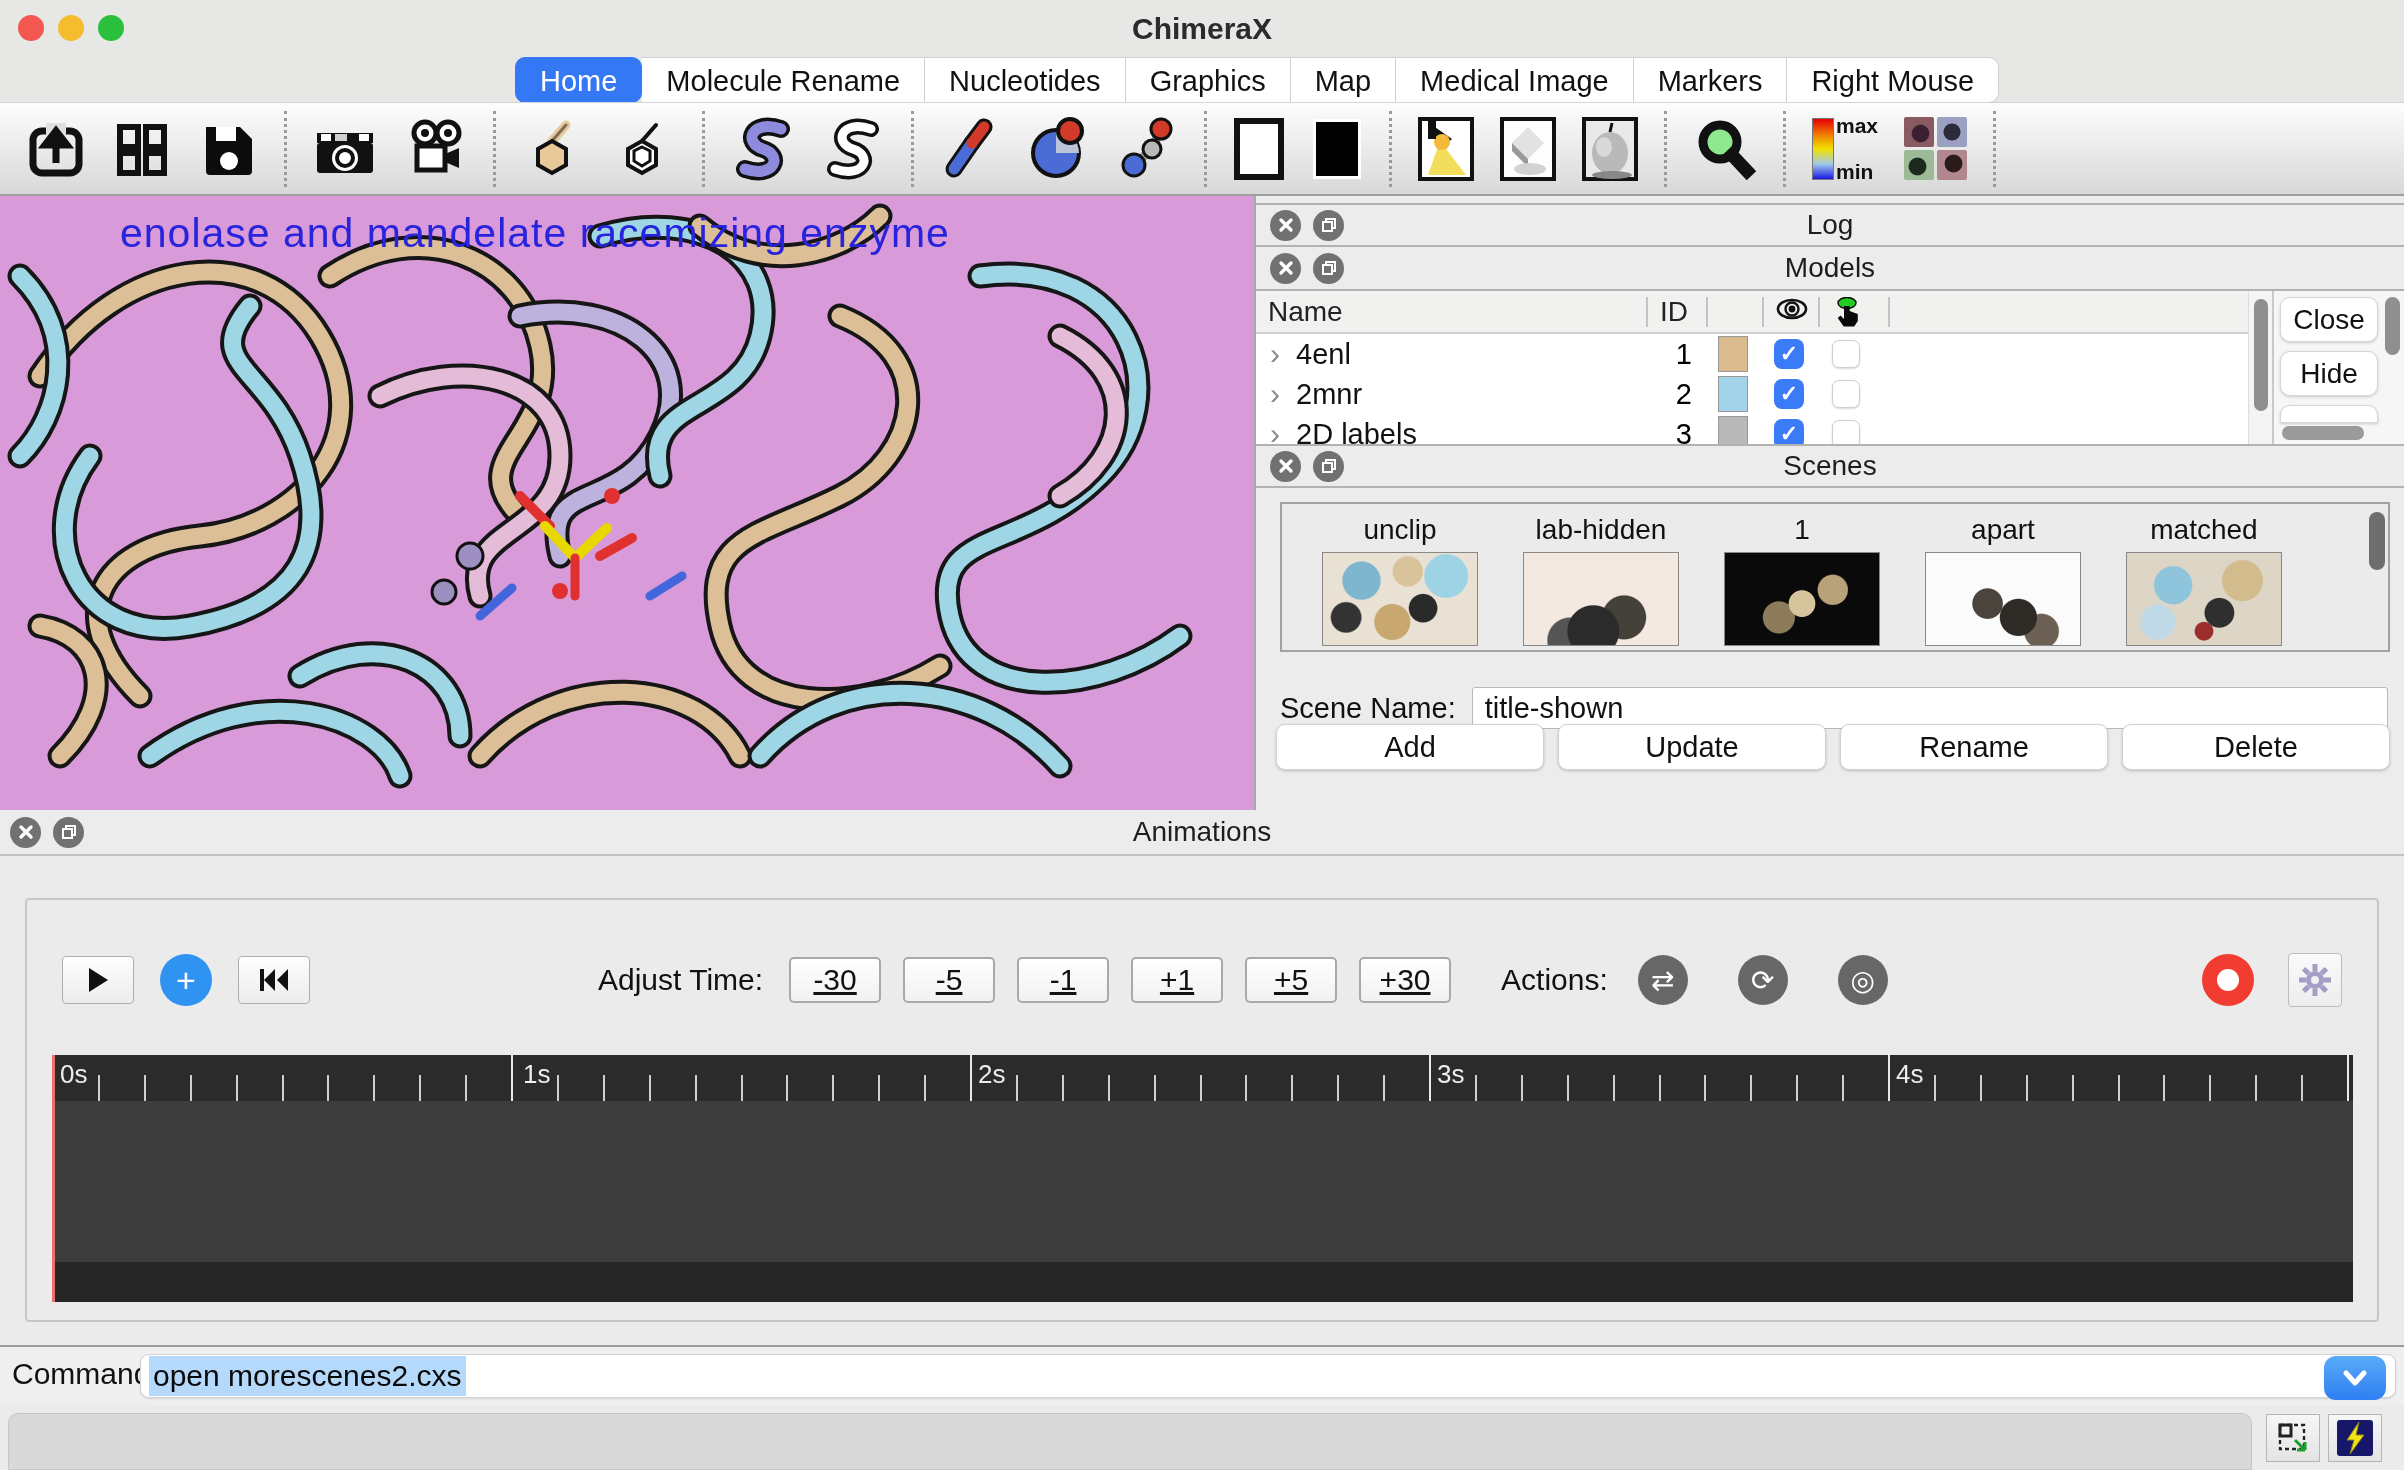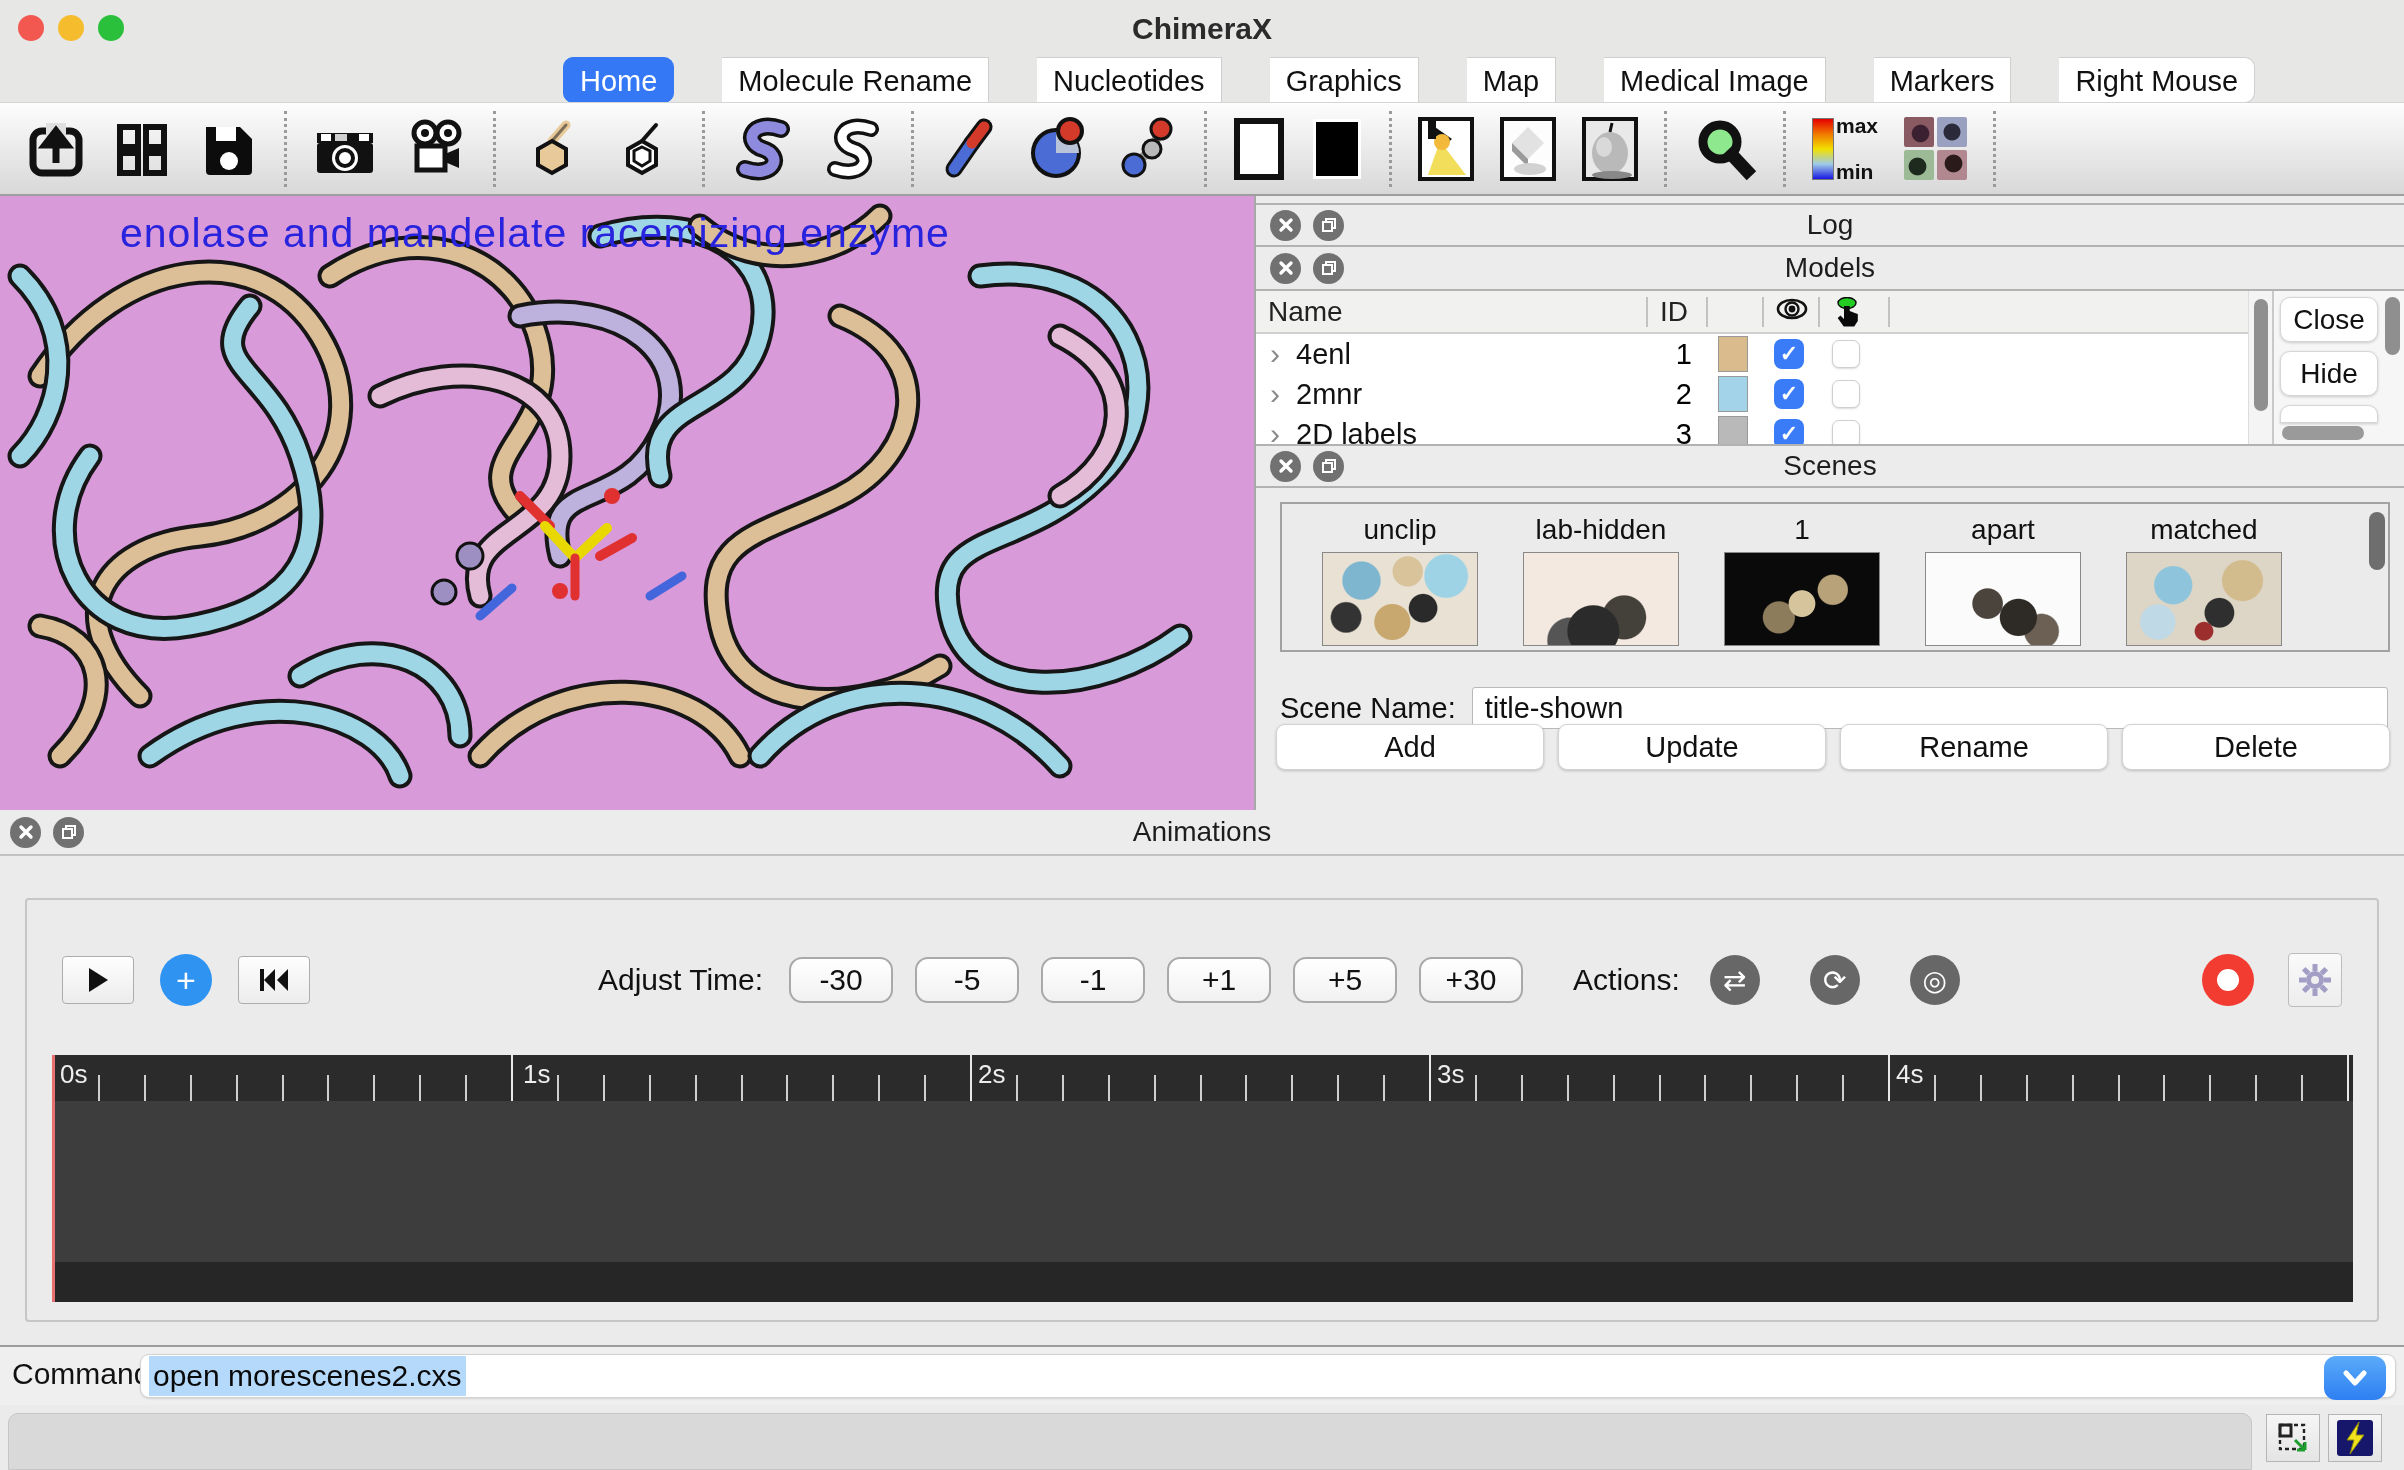--- a/index.html
+++ b/index.html
@@ -8,22 +8,22 @@
 
   
   #titlebar { position:absolute; left:0; top:0; width:2404px; height:55px; background:#e7e7e6; }
   .tlight { position:absolute; top:15px; width:26px; height:26px; border-radius:50%; }
   #win-title { position:absolute; left:0; top:0; width:100%; height:55px; text-align:center;
     line-height:58px; font-size:30px; font-weight:700; color:#2b2b2b; }
 
   
   #tabbar { position:absolute; left:0; top:55px; width:2404px; height:47px; }
   #tabs { position:absolute; left:515px; top:2px; display:flex; }
-  .tab { height:46px; line-height:46px; padding:0 16px; background:#ffffff; color:#111;
-    font-size:29px; border:1px solid #cfcfcf; border-left:none;margin-left:48px; }
+  .tab { height:46px; line-height:46px; padding:0 24px; background:#ffffff; color:#111;
+    font-size:29px; border:1px solid #cfcfcf; border-left:none; }
   .tab:first-child { border-left:1px solid #cfcfcf; border-radius:10px 0 0 10px; }
   .tab:last-child { border-radius:0 10px 10px 0; }
   .tab.active { background:#3478f6; color:#fff; border-radius:10px; border-color:#3478f6; }
 
   
   #toolbar { position:absolute; left:0; top:102px; width:2404px; height:94px;
     background:linear-gradient(#fdfdfd,#d8d8d8); border-top:1px solid #d5d5d5;
     border-bottom:2px solid #9e9e9e; display:flex; align-items:center; }
   .tgroup { display:flex; align-items:center; gap:26px; padding:0 26px; height:80px; }
   .tsep { width:0; height:76px; border-right:3px dotted #9a9a9a; }
@@ -132,23 +132,23 @@
     background:#ebebeb; border:2px solid #c6c6c6; border-radius:4px; }
   #anim-controls { position:absolute; left:35px; right:35px; top:42px; height:76px;
     display:flex; align-items:center; }
   .sq-btn { width:72px; height:48px; background:linear-gradient(#fefefe,#ececec);
     border:1px solid #adadad; border-radius:4px; display:flex; align-items:center;
     justify-content:center; cursor:pointer; }
   #add-kf-btn { width:52px; height:52px; border-radius:50%; background:#2f93f2; color:#fff;
     font-size:34px; display:flex; align-items:center; justify-content:center;
     margin:0 26px; cursor:pointer; }
   .adj-lbl { font-size:30px; color:#111; margin:0 26px 0 288px; }
-  .adj-btn { width:104px; height:46px; background:linear-gradient(#ffffff,#f1f1f1);
-    border:2px solid #a9a9a9; border-radius:13px; font-size:30px; color:#111;
-    display:flex; align-items:center; justify-content:center; margin-right:22px; cursor:pointer; }
+  .adj-btn { width:92px; height:46px; background:linear-gradient(#ffffff,#f1f1f1);
+    border:2px solid #a9a9a9; border-radius:5px; font-size:30px; color:#111;
+    display:flex; align-items:center; justify-content:center; margin-right:22px; cursor:pointer;text-decoration:underline; }
   .act-lbl { font-size:30px; color:#111; margin:0 30px 0 28px; }
   .act-btn { width:50px; height:50px; border-radius:50%; background:#676767; color:#fff;
     font-size:28px; display:flex; align-items:center; justify-content:center; margin-right:50px; cursor:pointer; }
   #record-btn { width:52px; height:52px; border-radius:50%; background:#f23b31; margin-left:auto;
     display:flex; align-items:center; justify-content:center; cursor:pointer; }
   #record-btn .dot { width:22px; height:22px; border-radius:50%; background:#fff; }
   #gear-btn { width:54px; height:54px; background:linear-gradient(#fafafa,#ededed);
     border:1px solid #bdbdbd; border-radius:4px; margin-left:34px;
     display:flex; align-items:center; justify-content:center; cursor:pointer; }
 

